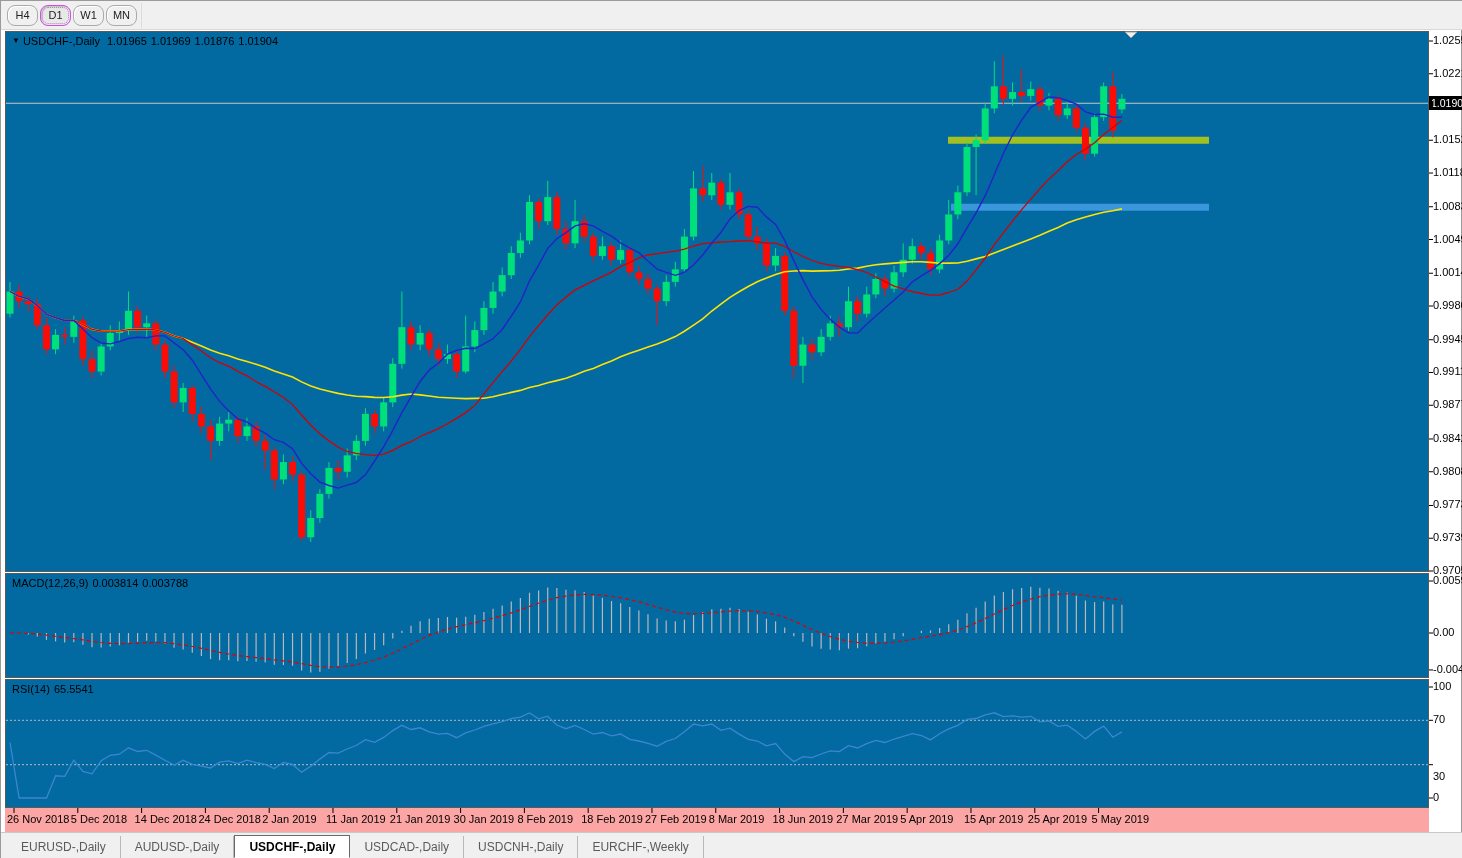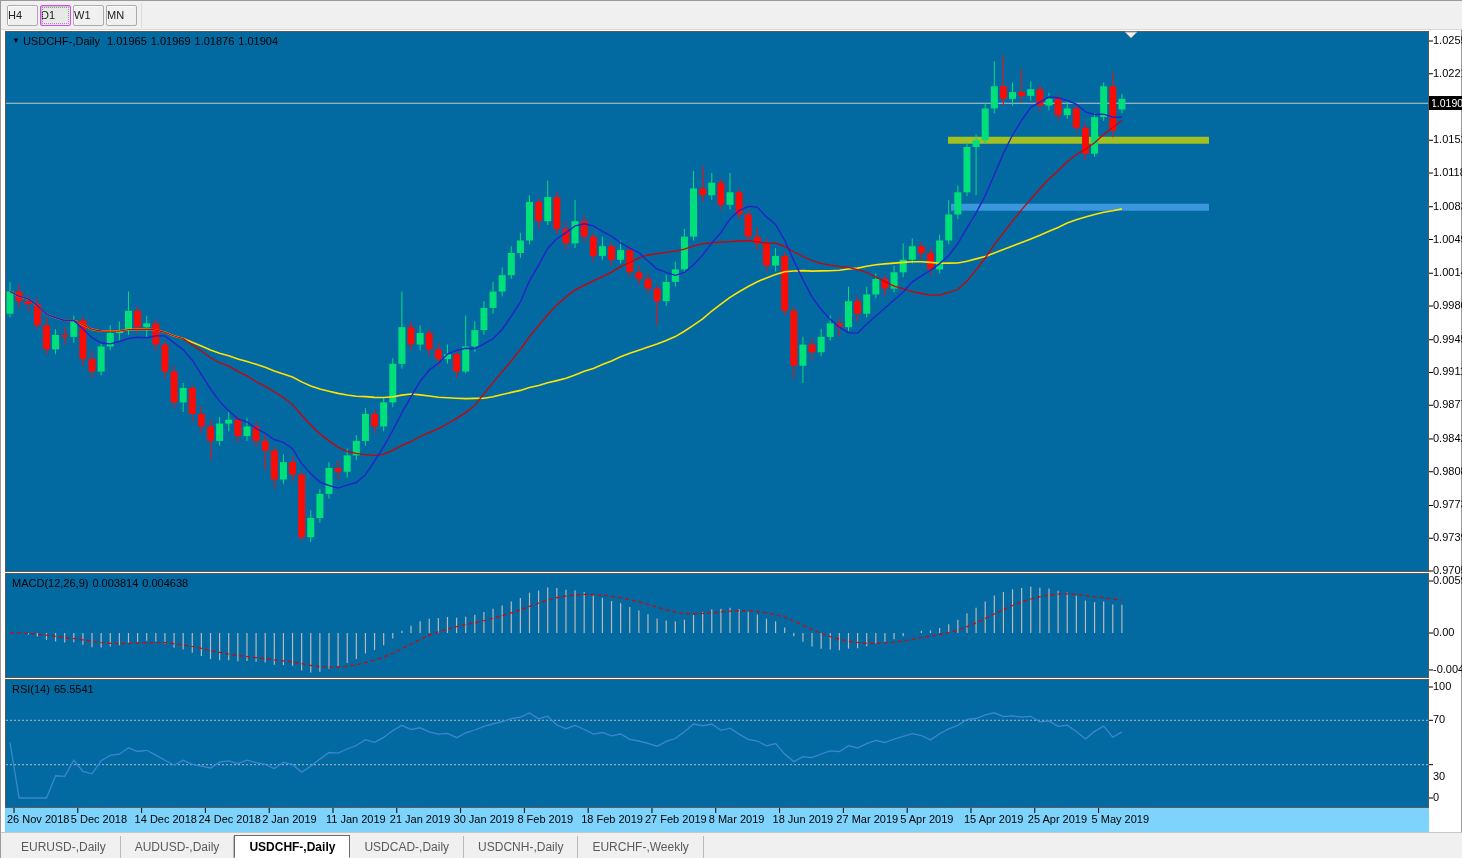--- a/index.html
+++ b/index.html
@@ -5,22 +5,22 @@
   * { margin:0; padding:0; box-sizing:border-box; }
   html,body { width:1462px; height:858px; overflow:hidden;
     font-family:"Liberation Sans", sans-serif; background:#ffffff; }
   #app { position:relative; width:1462px; height:858px; background:#ffffff;
     border:1px solid #9a9a9a; }
 
   
   #toolbar { position:absolute; left:0; top:0; width:1462px; height:29px;
     background:#f0f0f0; border-bottom:1px solid #d9d9d9; }
   .tf-btn { position:absolute; top:4px; width:31px; height:21px; background:#f0f0f0;
-    border:1px solid #aaa; border-radius:2px; font-size:11px; color:#222;
-    text-align:left; line-height:19px; cursor:default;
+    border:1px solid #aaa; border-radius:8px; font-size:11px; color:#222;
+    text-align:center; line-height:19px; cursor:default;
     box-shadow:inset 1px 1px 0 #fff; }
   .tf-btn.active { background:#e8e8e8; border:1px solid #d946ef;
     box-shadow:inset 1px 1px 2px #bbb; outline:1px dotted #999; outline-offset:-3px; }
   #tf-divider { position:absolute; left:140px; top:2px; width:1px; height:25px; background:#dcdcdc; }
 
   
   .panel { position:absolute; left:4px; width:1424px; background:#0369a1;
     border:1px solid #5a5a5a; }
   #main-panel { top:30px;  height:541px; }
   #macd-panel { top:572px; height:105px; }
@@ -31,21 +31,21 @@
   #symbol-header .tri { display:inline-block; font-size:8px; vertical-align:2px; margin-right:3px; }
 
   
   .axis-label { position:absolute; left:1432px; font-size:11px; color:#000;
     white-space:nowrap; z-index:5; }
   #price-badge { position:absolute; left:1428px; width:34px; height:14px; background:#000;
     color:#fff; font-size:10.5px; line-height:14px; text-align:left; padding-left:2px; z-index:6; }
 
   
   #date-axis { position:absolute; left:4px; top:807px; width:1424px; height:24px;
-    background:#7dd3fc; }
+    background:#fca5a5; }
   .date-label { position:absolute; top:5px; font-size:11px; color:#000; white-space:nowrap; }
 
   
   #tabbar { position:absolute; left:0; top:831px; width:1462px; height:27px;
     background:#f0f0f0; border-top:1px solid #c8c8c8; padding-left:6px; }
   .tab { display:inline-block; height:23px; margin-top:2px; padding:0 14px; font-size:12px;
     color:#5a5a5a; line-height:22px; cursor:default; border-right:1px solid #b9b9b9; }
   .tab.active { background:#ffffff; color:#000; font-weight:bold;
     border:1px solid #6a6a6a; border-bottom:1px solid #fff; }
 
@@ -65,21 +65,21 @@
   <div id="tf-divider"></div>
 
   <div class="panel" id="main-panel">
     <div class="panel-header" id="symbol-header">
       <span class="tri">▼</span><span>USDCHF-,Daily</span>&nbsp;<span>1.01965</span><span>1.01969</span><span>1.01876</span><span>1.01904</span>
     </div>
   </div>
 
   <div class="panel" id="macd-panel">
     <div class="panel-header">
-      <span>MACD(12,26,9)</span><span>0.003814</span><span>0.004638</span>
+      <span>MACD(12,26,9)</span><span>0.003814</span><span>0.003788</span>
     </div>
   </div>
 
   <div class="panel" id="rsi-panel">
     <div class="panel-header">
       <span>RSI(14)</span><span>65.5541</span>
     </div>
   </div>
 
   <div id="date-axis">

